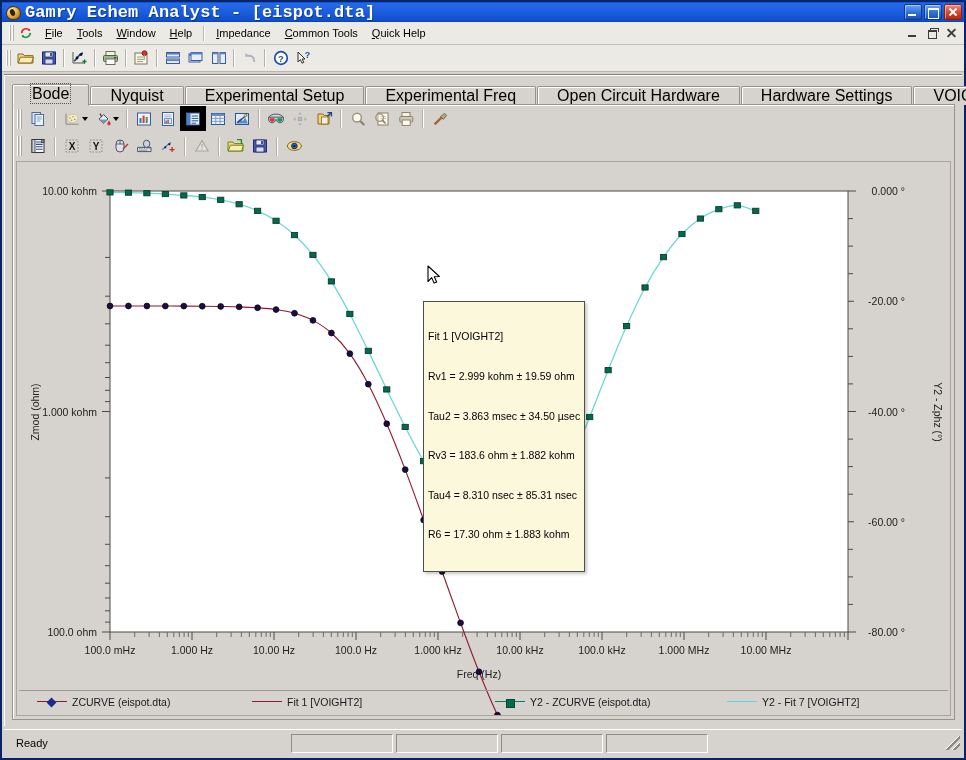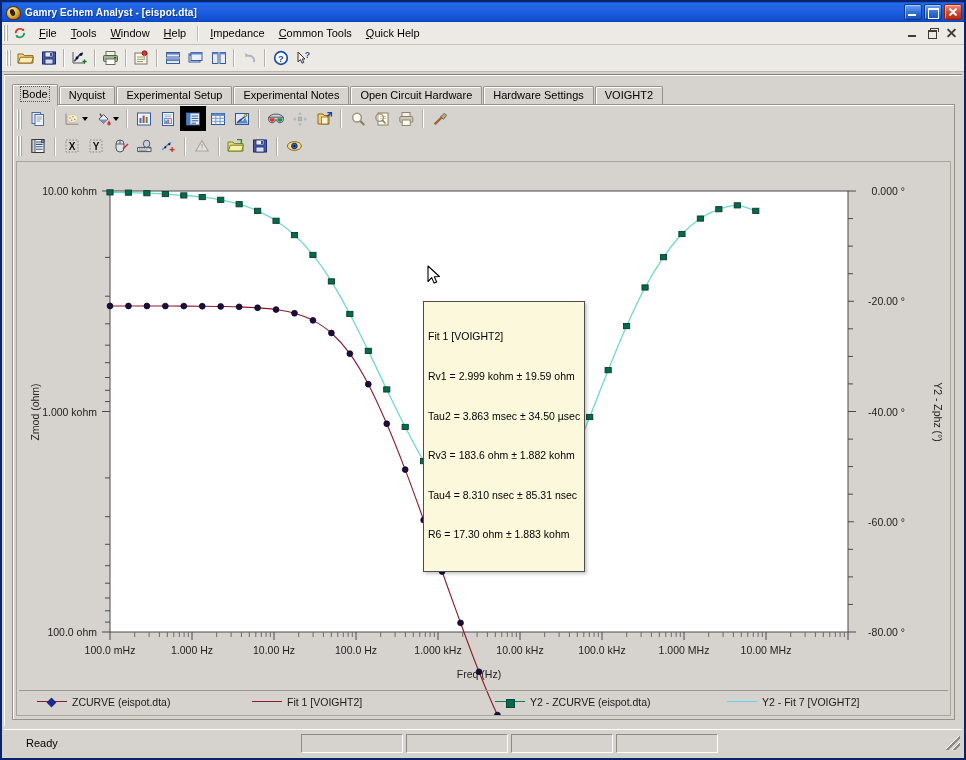--- a/index.html
+++ b/index.html
@@ -16,35 +16,35 @@
   
   .titlebar{height:20px;display:flex;align-items:center;
     background:linear-gradient(to bottom,#0a4ecb 0%,#2569e8 8%,#1d5fe0 45%,#0f4fd0 92%,#0b3fae 100%);
     padding:0 2px 0 3px;}
   .tb-ico{width:16px;height:16px;margin-right:4px;position:relative;flex:0 0 auto;}
   .tb-ico .d1{position:absolute;left:1px;top:2px;width:13px;height:12px;border-radius:50% 50% 45% 45%;
      background:radial-gradient(circle at 35% 30%,#fff8dc 0%,#e8c34a 40%,#b8751a 80%,#6d3f08 100%);
      border:1px solid #5a3206;}
   .tb-ico .d2{position:absolute;left:5px;top:5px;width:5px;height:7px;background:#3a2204;
      border-radius:50%;transform:rotate(-20deg);}
-  .tb-title{color:#fff;font-weight:bold;font-size:10px;letter-spacing:.1px;
-     text-shadow:1px 1px 0 rgba(0,0,0,.35);flex:1;white-space:nowrap;}
+  .tb-title{color:#fff;font-weight:bold;font-size:17px;letter-spacing:.1px;
+     text-shadow:1px 1px 0 rgba(0,0,0,.35);flex:1;white-space:nowrap;font-family:Liberation Mono, monospace;}
   .tb-btns{display:flex;gap:2px;align-items:center;}
   .tb-btn{width:16px;height:14px;background:linear-gradient(to bottom,#6ea4f0,#2f6fd8 55%,#1a50b4);
      border:1px solid #0b3a8f;border-radius:2px;position:relative;box-shadow:inset 1px 1px 0 rgba(255,255,255,.45);}
   .tb-btn i{position:absolute;display:block;background:#fff;}
   .tb-min i{left:3px;bottom:3px;width:8px;height:2px;}
   .tb-max i{left:3px;top:3px;width:9px;height:8px;background:transparent;border:1px solid #fff;border-top-width:2px;}
   .tb-cls{background:linear-gradient(to bottom,#f08d7c,#d4452c 55%,#b12a12);border-color:#8d1e08;}
   .tb-cls i.a{left:3px;top:6px;width:10px;height:2px;transform:rotate(45deg);}
   .tb-cls i.b{left:3px;top:6px;width:10px;height:2px;transform:rotate(-45deg);}
 
   
   .menubar{height:22px;display:flex;align-items:center;background:#eceae4;
-     border-bottom:1px solid #c5c2bb;padding-left:0;}
+     border-bottom:1px solid #c5c2bb;padding-left:6px;}
   .grip{width:5px;height:16px;margin:0 3px 0 1px;
      background:linear-gradient(to right,#fff 0 1px,#b4b0a8 1px 2px,transparent 2px 3px,#fff 3px 4px,#b4b0a8 4px 5px);}
   .menu-ico{width:16px;height:16px;position:relative;margin:0 4px 0 1px;}
   .menu-ico svg{display:block;}
   .mitem{padding:2px 7px;font-size:11px;white-space:nowrap;color:#000;}
   .mitem u{text-decoration:underline;}
   .msep{width:1px;height:15px;background:#bdb9b1;margin:0 4px;border-right:1px solid #fff;}
   .mdi-btns{margin-left:auto;display:flex;gap:5px;padding-right:6px;align-items:center;}
   .mdi-b{width:14px;height:14px;position:relative;}
   .mdi-b i{position:absolute;background:#3b3b3b;display:block;}
@@ -58,21 +58,21 @@
   .maintb{height:26px;display:flex;align-items:center;background:#eceae4;
      border-bottom:1px solid #b9b5ad;padding-left:3px;}
   .tbtn{width:23px;height:22px;display:flex;align-items:center;justify-content:center;}
   .tsep{width:1px;height:18px;background:#b4b0a8;border-right:1px solid #fff;margin:0 3px;}
 
   
   .client{position:absolute;left:2px;top:72px;right:2px;bottom:32px;
      background:#d6d3ce;border-top:1px solid #848078;
      box-shadow:inset 1px 1px 0 #fff;}
   .tabstrip{position:absolute;left:8px;top:10px;right:4px;height:20px;display:flex;align-items:flex-end;}
-  .tab{height:18px;line-height:17px;padding:0 9px;font-size:11px;background:#d6d3ce;
+  .tab{height:18px;line-height:17px;padding:0 19px;font-size:16px;background:#d6d3ce;
        border:1px solid #97938b;border-bottom:none;border-radius:2px 2px 0 0;margin-right:1px;
        box-shadow:inset 1px 1px 0 #fff;white-space:nowrap;}
   .tab.active{height:20px;line-height:18px;background:#d6d3ce;font-weight:normal;
        border:1px solid #97938b;border-bottom:1px solid #d6d3ce;position:relative;z-index:3;
        margin-bottom:-1px;}
   .tab.active span{outline:1px dotted #555;outline-offset:1px;}
 
   .panel{position:absolute;left:8px;top:29px;right:7px;bottom:6px;
      background:#d6d3ce;border:1px solid #97938b;box-shadow:inset 1px 1px 0 #fff;}
 
@@ -105,21 +105,21 @@
 
   .tooltip{position:absolute;background:#fbf8dc;border:1px solid #4d4d4d;
      padding:2px 4px 3px 4px;font-size:10.5px;line-height:13.2px;color:#000;
      box-shadow:2px 2px 3px rgba(0,0,0,.22);white-space:pre;}
 
   .cursor{position:absolute;width:16px;height:22px;pointer-events:none;}
 
   
   .statusbar{position:absolute;left:2px;right:2px;bottom:2px;height:26px;
      background:#d6d3ce;border-top:1px solid #fff;display:flex;align-items:center;}
-  .st-main{margin-left:22px;font-size:11px;flex:0 0 auto;width:275px;}
+  .st-main{margin-left:12px;font-size:11px;flex:0 0 auto;width:275px;}
   .st-cell{height:17px;width:100px;border:1px solid;border-color:#908c84 #fff #fff #908c84;
      margin-right:3px;background:#d6d3ce;}
   .st-grip{margin-left:auto;margin-right:2px;width:14px;height:14px;
      background:
        linear-gradient(135deg,transparent 0 45%,#fff 45% 56%,transparent 56%),
        linear-gradient(135deg,transparent 0 70%,#fff 70% 81%,transparent 81%);
      position:relative;}
   .st-grip:after{content:"";position:absolute;inset:0;
      background:
        linear-gradient(135deg,transparent 0 49%,#8b8781 49% 58%,transparent 58%),
@@ -275,21 +275,21 @@
       </svg>
     </div>
   </div>
 
   <div class="client">
 
     <div class="tabstrip">
       <div class="tab active"><span>Bode</span></div>
       <div class="tab"><span>Nyquist</span></div>
       <div class="tab"><span>Experimental Setup</span></div>
-      <div class="tab"><span>Experimental Notes</span></div>
+      <div class="tab"><span>Experimental Freq</span></div>
       <div class="tab"><span>Open Circuit Hardware</span></div>
       <div class="tab"><span>Hardware Settings</span></div>
       <div class="tab"><span>VOIGHT2</span></div>
     </div>
 
     <div class="panel">
 
       <div class="chtb">
         <div class="cgrip"></div>
         <div class="cbtn">

